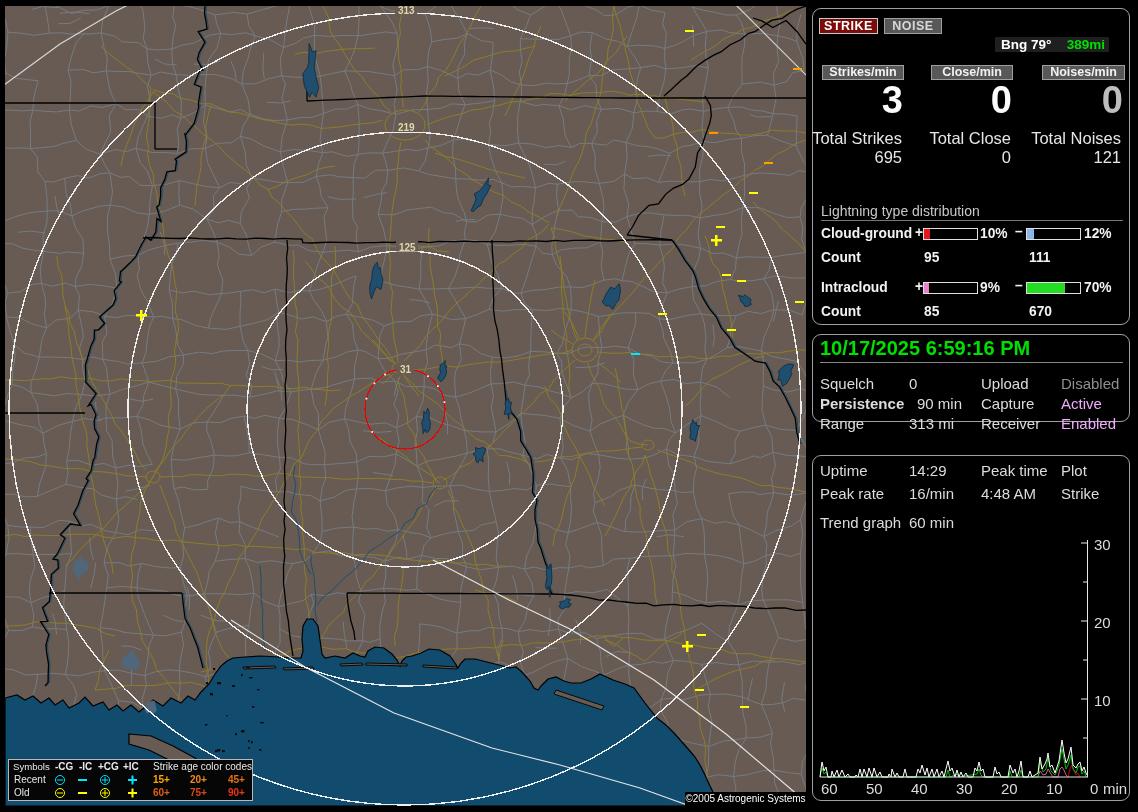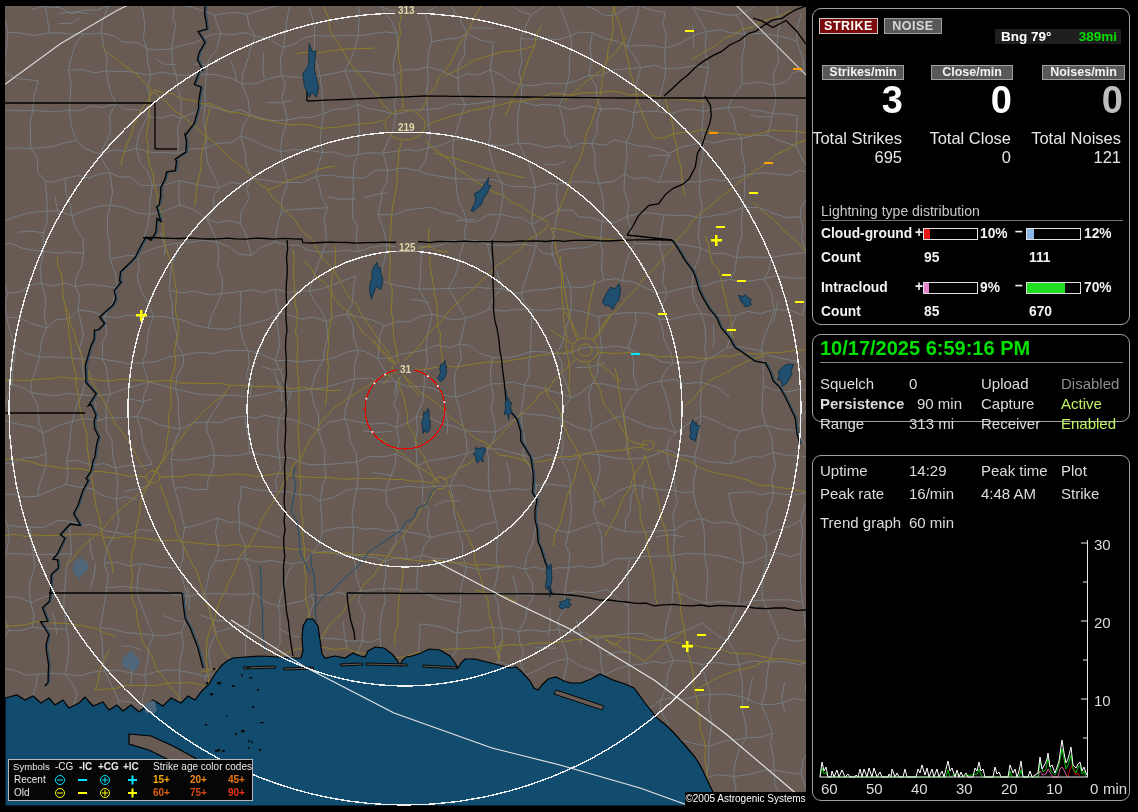--- a/index.html
+++ b/index.html
@@ -10,21 +10,21 @@
 .panel { position:absolute; left:812px; width:318px; background:#000;
   border:1px solid #a0a0a0; border-radius:9px; }
 .btn { position:absolute; font-weight:bold; font-size:12.5px; text-align:center;
   color:#f2f2f2; background:#585858; border:1px solid #9f9f9f; }
 .t { position:absolute; color:#dcdcdc; font-size:15px; white-space:nowrap; }
 .tr { position:absolute; color:#e6e6e6; font-size:16.5px; white-space:nowrap; text-align:right; }
 .num { position:absolute; font-size:38px; font-weight:bold; text-align:right; letter-spacing:-1px;}
 .bar { position:absolute; width:55px; height:12px; border:1px solid #e0e0e0; background:#000; }
 .bar i { display:block; height:100%; }
 .bld { font-weight:bold; color:#f2f2f2; font-size:13.8px !important; }
-.green { color:#bef264; }
+.green { color:#f0abfc; }
 .gray { color:#8f8f8f; }
 </style>
 </head>
 <body>
 <div id="stage">
 
 <div id="map">
 <svg width="801" height="800" viewBox="0 0 801 800">
 <rect x="0" y="0" width="801" height="800" fill="#675b53"></rect>
 <g stroke="#79818a" stroke-width="1" fill="none" opacity="0.85">
@@ -1320,21 +1320,21 @@
 <rect x="677" y="639" width="11" height="2.5" fill="#ffff00"></rect>
 <rect x="681" y="635" width="2.5" height="11" fill="#ffff00"></rect>
 <rect x="692" y="628" width="9" height="2" fill="#ffff00"></rect>
 <rect x="690" y="683" width="9" height="2" fill="#ffff00"></rect>
 <rect x="735" y="700" width="9" height="2" fill="#ffff00"></rect>
 </svg>
 </div>
 
 <div style="position:absolute; left:8px; top:759px; width:245px; height:42px; background:#060606; border:1px solid #b8b8b8; font-size:10px; color:#e8e8e8; overflow:hidden; white-space:nowrap;">
   <div style="position:absolute; top:1px; left:4px; font-size:9.6px;">Symbols</div>
-  <div style="position:absolute; top:1px; left:46px; font-weight:normal;">-CG</div>
+  <div style="position:absolute; top:1px; left:46px; font-weight:bold;">-CG</div>
   <div style="position:absolute; top:1px; left:70px; font-weight:bold;">-IC</div>
   <div style="position:absolute; top:1px; left:89px; font-weight:bold;">+CG</div>
   <div style="position:absolute; top:1px; left:114px; font-weight:bold;">+IC</div>
   <div style="position:absolute; top:1px; left:144px;">Strike age color codes</div>
   <div style="position:absolute; top:14px; left:5px;">Recent</div>
   <div style="position:absolute; top:27px; left:5px;">Old</div>
   <svg style="position:absolute; left:0; top:0;" width="243" height="40">
     <g stroke="#00e5ff" fill="none">
       <circle cx="51" cy="20" r="4.5"></circle>
           <line x1="48" y1="20" x2="54" y2="20"></line>
@@ -1366,21 +1366,21 @@
   <div style="position:absolute; top:27px; left:144px; color:#e06010; font-weight:bold;">60+</div>
   <div style="position:absolute; top:27px; left:181px; color:#da4818; font-weight:bold;">75+</div>
   <div style="position:absolute; top:27px; left:219px; color:#ee3414; font-weight:bold;">90+</div>
 </div>
 
 <div style="position:absolute; left:685px; top:792px; width:121px; height:14px; background:#000; color:#fff; font-size:10px; text-align:center; line-height:14px; white-space:nowrap;">©2005 Astrogenic Systems</div>
 
 <div class="panel" style="top:8px; height:317px;">
   <div class="btn" style="left:6px; top:9px; width:59px; height:16px; line-height:14px; background:#7c0b0b; color:#fff; letter-spacing:0.5px; border-color:#c8c8c8;">STRIKE</div>
   <div class="btn" style="left:71px; top:9px; width:58px; height:16px; line-height:14px; color:#d8d8d8; letter-spacing:0.5px;">NOISE</div>
-  <div style="position:absolute; left:182px; top:20px; width:126px; height:15px; background:#1f1f1f;">
+  <div style="position:absolute; left:182px; top:28px; width:114px; height:15px; background:#1f1f1f;">
     <span style="position:absolute; left:6px; top:0; color:#fff; font-weight:bold; font-size:13.5px;">Bng 79°</span>
     <span style="position:absolute; right:4px; top:0; color:#00dd00; font-weight:bold; font-size:13.5px;">389mi</span>
   </div>
   <div class="btn" style="left:9px; top:56px; width:82px; height:15px; line-height:13px;">Strikes/min</div>
   <div class="btn" style="left:118px; top:56px; width:82px; height:15px; line-height:13px;">Close/min</div>
   <div class="btn" style="left:229px; top:56px; width:83px; height:15px; line-height:13px;">Noises/min</div>
 
   <div class="num" style="right:227px; top:70px; color:#fbfbfb;">3</div>
   <div class="num" style="right:118px; top:70px; color:#fbfbfb;">0</div>
   <div class="num" style="right:7px; top:70px; color:#bdbdbd;">0</div>

